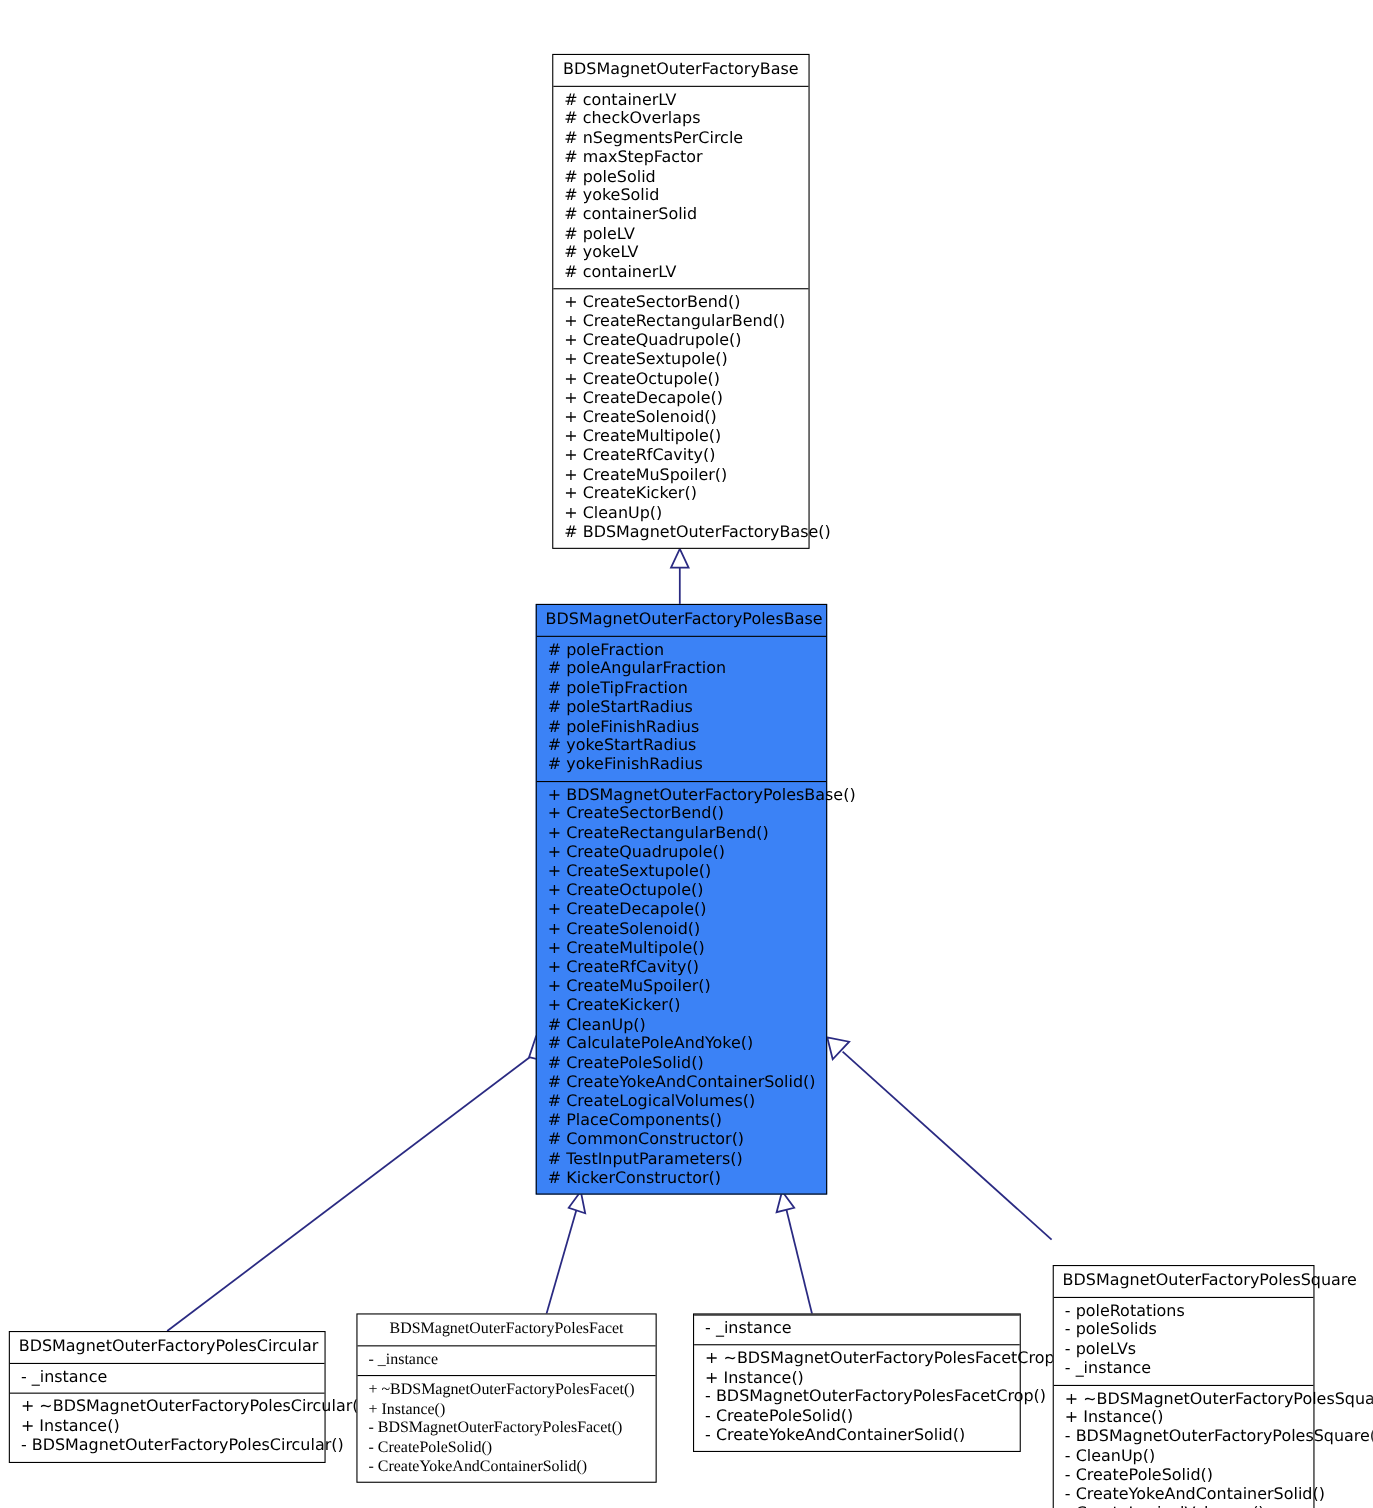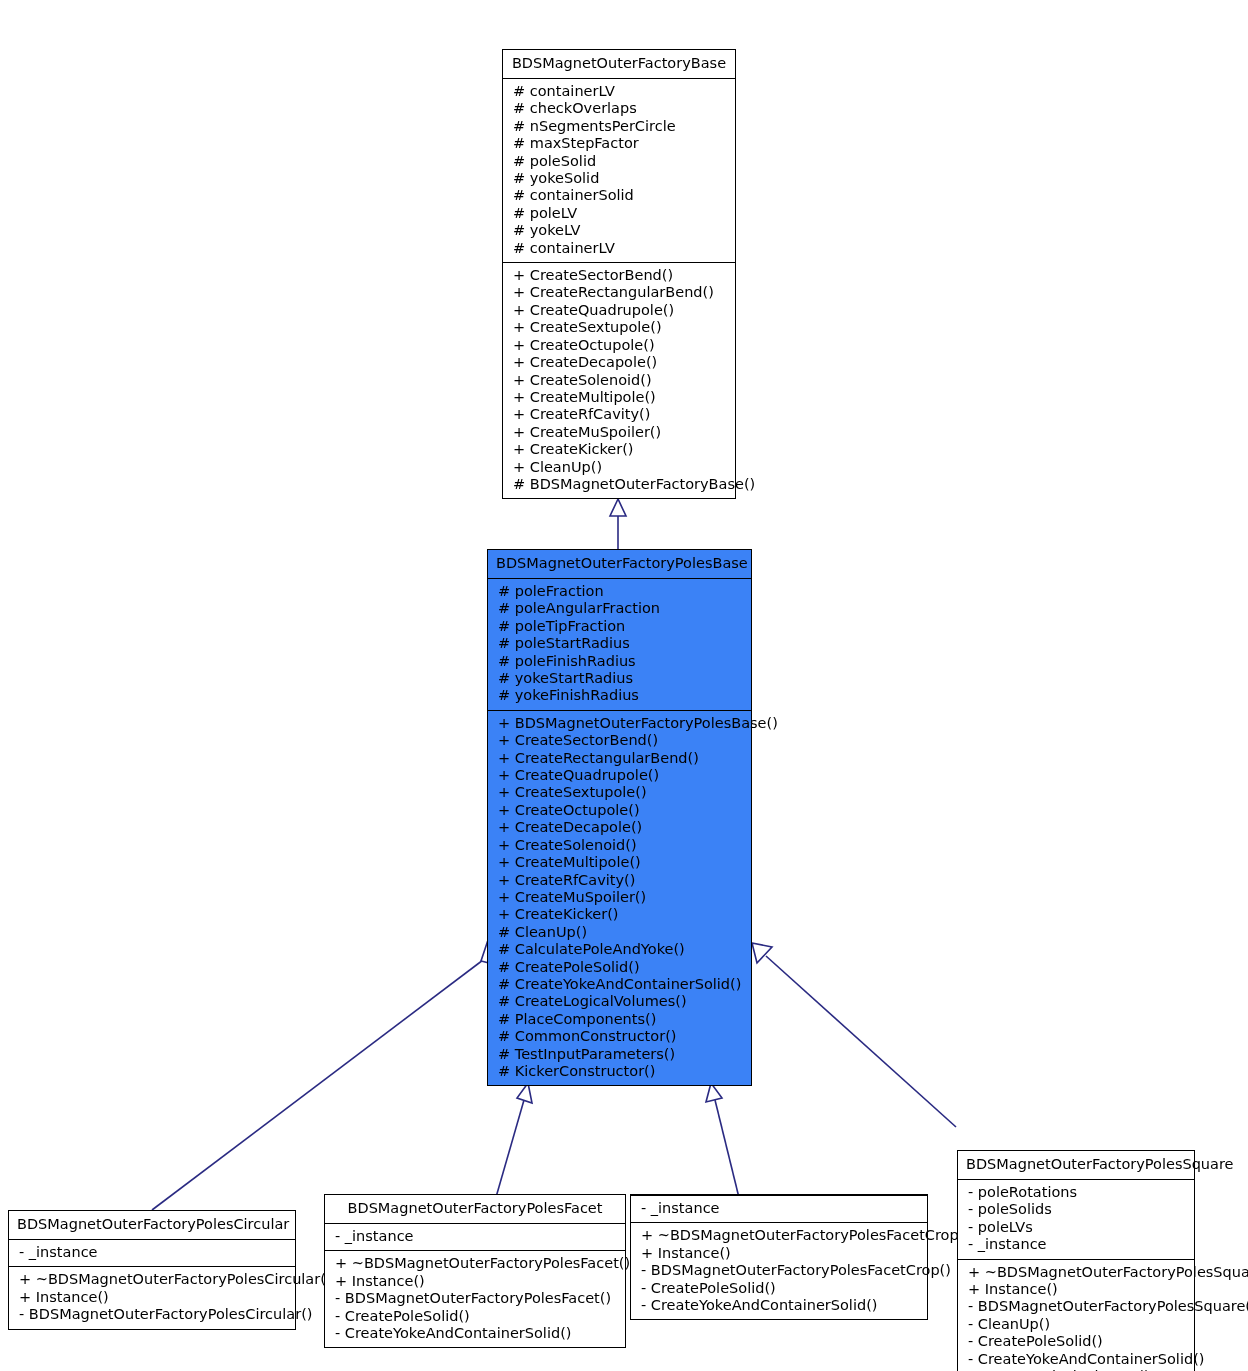--- a/index.html
+++ b/index.html
@@ -174,21 +174,21 @@
       <div class="cls-row">- _instance</div>
     </div>
     <div class="cls-sep"></div>
     <div class="cls-section">
       <div class="cls-row">+ ~BDSMagnetOuterFactoryPolesCircular()</div>
       <div class="cls-row">+ Instance()</div>
       <div class="cls-row">- BDSMagnetOuterFactoryPolesCircular()</div>
     </div>
   </div>
 
-  <div class="uml-class" style="left:324px; top:1150px; width:302px;">
+  <div class="uml-class" style="left:324px; top:1150px; width:273px;font-family:Liberation Serif, serif;">
     <div class="cls-title">BDSMagnetOuterFactoryPolesFacet</div>
     <div class="cls-sep"></div>
     <div class="cls-section">
       <div class="cls-row">- _instance</div>
     </div>
     <div class="cls-sep"></div>
     <div class="cls-section">
       <div class="cls-row">+ ~BDSMagnetOuterFactoryPolesFacet()</div>
       <div class="cls-row">+ Instance()</div>
       <div class="cls-row">- BDSMagnetOuterFactoryPolesFacet()</div>

